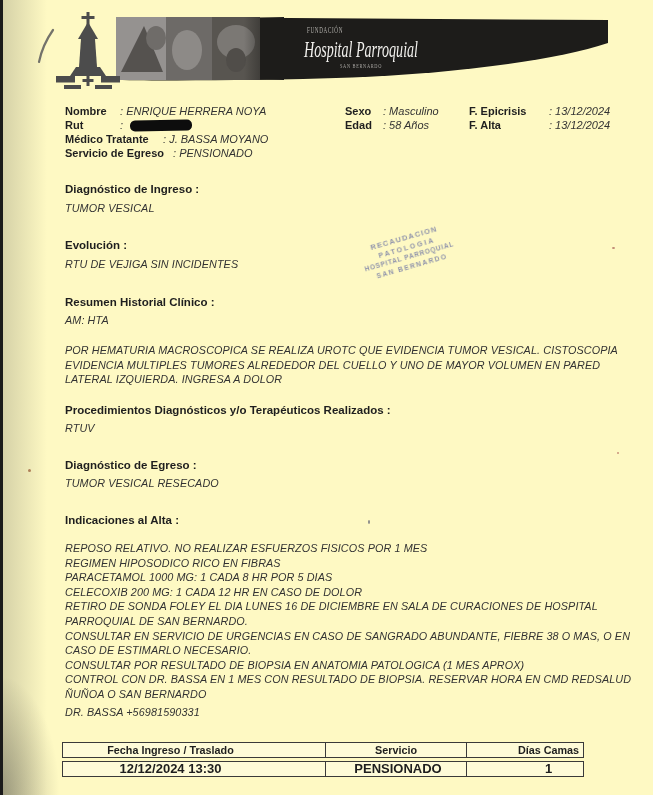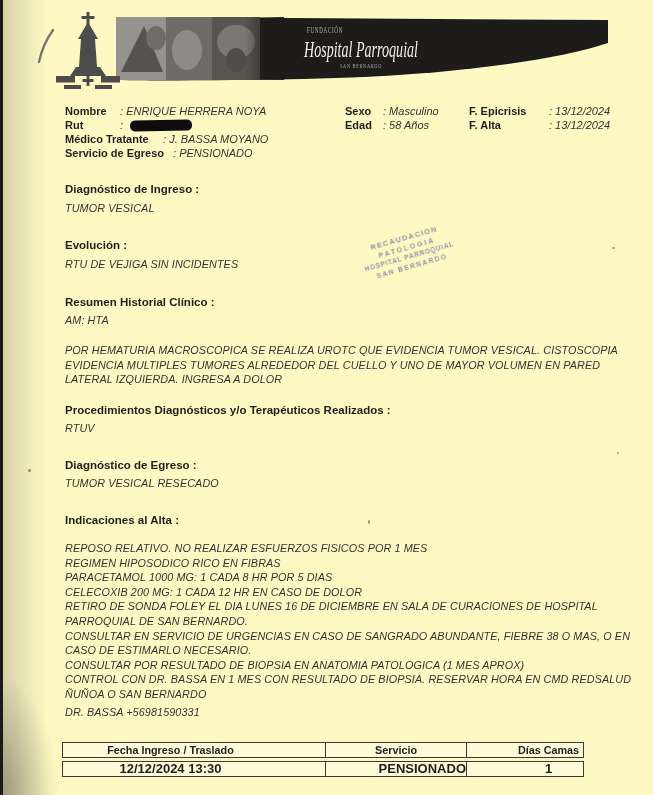--- a/index.html
+++ b/index.html
@@ -40,21 +40,21 @@
   .stamp .s4{font-size:6.8px;letter-spacing:1.5px;}
   
   .btable{position:absolute;left:62px;top:742px;width:522px;}
   .trow{display:flex;border:1.6px solid #3a3a3a;background:rgba(255,255,255,.35);height:14px;
         font-weight:bold;font-size:10.8px;line-height:14px;color:#1e1e1e;gap:47px;}
   .trow + .trow{margin-top:3px;}
   .tcell{text-align:center;overflow:hidden;white-space:nowrap;}
   .tcell.c1{width:215px;}
   .tcell.c2{width:140px;border-left:1.4px solid #3a3a3a;border-right:1.4px solid #3a3a3a;}
   .tcell.c3{flex:1;}
-  .trow.data .c2{text-align:right;padding-left:4px;width:136px;}
+  .trow.data .c2{text-align:center;padding-left:4px;width:136px;}
   .trow.data{font-size:13px;}
   .penmark{position:absolute;left:0;top:0;pointer-events:none;}
 </style>
 </head>
 <body>
 
 <div class="page">
 
   <svg class="banner" width="653" height="100" viewBox="0 0 653 100">
     <defs>

